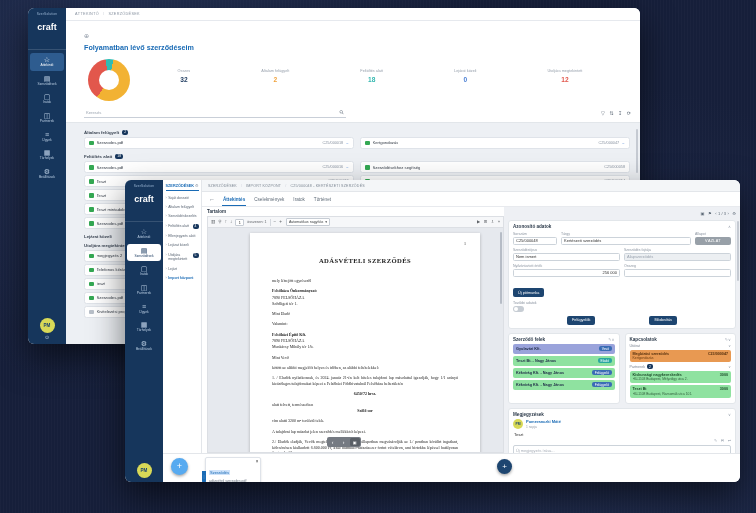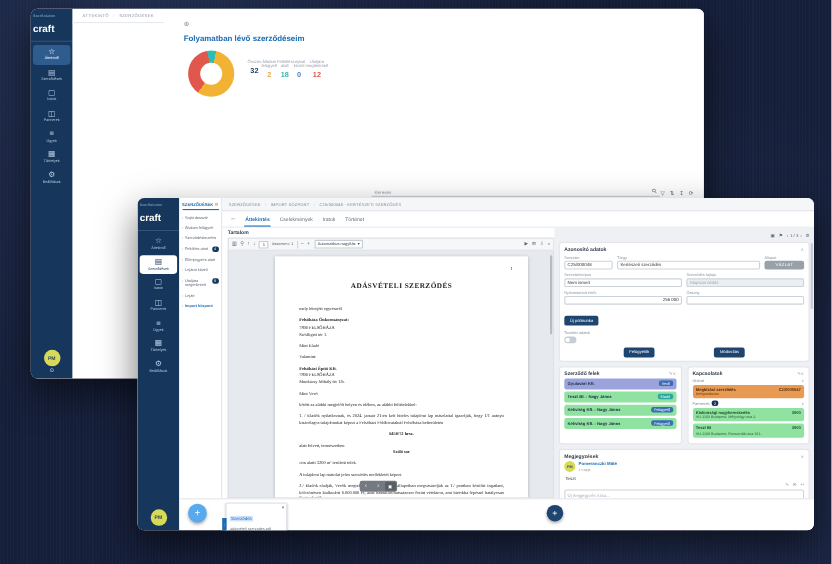--- a/index.html
+++ b/index.html
@@ -7,33 +7,33 @@
 .stage{position:relative;width:756px;height:513px;overflow:hidden;
  background:#161f3a;
  background-image:radial-gradient(circle at 18% 8%,rgba(70,95,150,.28),transparent 45%),
  radial-gradient(circle at 80% 90%,rgba(60,80,130,.22),transparent 50%),
  repeating-linear-gradient(90deg,rgba(255,255,255,.018) 0 1px,transparent 1px 3px)}
 .win{position:absolute;background:#fff;border-radius:6px;box-shadow:0 14px 34px rgba(0,0,0,.55);display:flex;overflow:hidden}
 #win-back{left:28px;top:8px;width:612px;height:336px;z-index:1}
 #win-front{left:125px;top:180px;width:615px;height:302px;z-index:2}
 
 .rail{width:38px;background:#16365c;color:#c7d8ea;display:flex;flex-direction:column;flex-shrink:0}
-.logo{padding:4px 2px 3px;text-align:left;border-bottom:1px solid rgba(255,255,255,.14);margin-bottom:2px}
+.logo{padding:4px 2px 15px;text-align:center;border-bottom:1px solid rgba(255,255,255,.14);margin-bottom:2px}
 .logo-small{display:block;font-size:3.2px;color:#9db8d6;letter-spacing:.2px}
 .logo-big{font-size:9px;font-weight:bold;color:#fff;line-height:1.1}
 .rail-item{display:flex;flex-direction:column;align-items:center;gap:1px;padding:3px 1px;margin:1px 2px;border-radius:3px;color:#b9cde2;cursor:pointer}
 .rail-item .ric{font-size:7px;line-height:1}
 .rail-item .rlb{font-size:3.3px;text-align:center;line-height:1.1}
 #win-back .rail-item.active{background:#2e5c8f;color:#fff}
 #win-front .rail-item.active{background:#fff;color:#16365c}
 .rail-bottom{margin-top:auto;display:flex;flex-direction:column;align-items:center;gap:2px;padding-bottom:4px}
 .avatar{width:15px;height:15px;border-radius:50%;background:#d8d957;color:#1d4570;font-weight:bold;font-size:4.6px;display:flex;align-items:center;justify-content:center}
 .power{font-size:5px;color:#c7d8ea;line-height:1}
 
-.bmain{flex:1;display:flex;flex-direction:row;min-width:0;background:#fff}
+.bmain{flex:1;display:flex;flex-direction:column;min-width:0;background:#fff}
 .crumbs{height:13px;display:flex;align-items:center;gap:4px;padding:0 9px;border-bottom:1px solid #e6e9ee;font-size:3.8px;letter-spacing:.3px;color:#8a94a2;text-transform:uppercase}
 .crumbs span:not(:last-child)::after{content:"/";margin-left:4px;color:#c6ccd5}
 .dash{padding:3px 10px 0 18px}
 .expand-icon{font-size:6px;color:#8a94a2;line-height:1;display:inline-block;margin:1px 0}
 .dash-title{color:#1a6bb5;font-size:7.2px;font-weight:bold;margin:1px 0 3px}
 .chartrow{display:flex;align-items:center;height:50px;margin-bottom:2px}
 .donut{width:42px;height:42px;border-radius:50%;position:relative;margin-left:4px;flex-shrink:0;background:#eee}
 .donut::after{content:"";position:absolute;inset:11px;background:#fff;border-radius:50%}
 .stats{flex:1;display:flex;justify-content:space-around;align-items:flex-start;padding:0 12px;margin-top:-8px}
 .stat{text-align:center}

